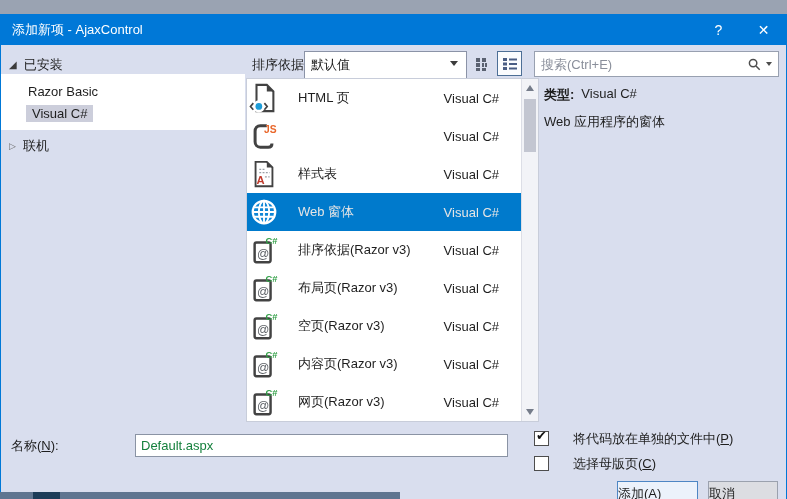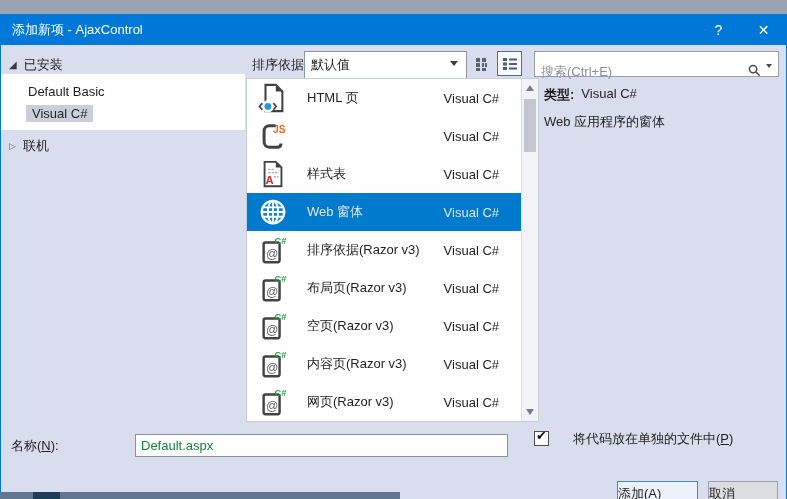--- a/index.html
+++ b/index.html
@@ -33,29 +33,29 @@
   .side-item{position:absolute;left:27px;font-size:13px;white-space:nowrap;}
   .side-item.sel{background:var(--sidebar-sel);padding:1px 6px;left:25px;}
 
   
   .sort-label{position:absolute;left:251px;top:41px;}
   .dropdown{position:absolute;left:303px;top:36px;width:163px;height:28px;background:#fff;border:1px solid #8b93a7;display:flex;align-items:center;padding-left:6px;}
   .dd-arrow{position:absolute;right:8px;top:9px;width:0;height:0;border-left:4px solid transparent;border-right:4px solid transparent;border-top:5px solid #3c3c3c;}
   .view-btn{position:absolute;display:flex;align-items:center;justify-content:center;}
   .view-btn-1{left:469px;top:37px;width:24px;height:24px;}
   .view-btn-2{left:496px;top:36px;width:25px;height:25px;border:1px solid #4d6f96;background:#fbfcfe;}
-  .searchbox{position:absolute;left:533px;top:36px;width:245px;height:24px;background:#fff;border:1px solid #98a0b0;display:flex;align-items:flex-start;padding:12px 6px;}
+  .searchbox{position:absolute;left:533px;top:36px;width:245px;height:24px;background:#fff;border:1px solid #98a0b0;display:flex;align-items:center;padding:12px 6px;}
   .searchbox input{flex:1;border:none;outline:none;font-size:13px;font-family:inherit;color:#1e1e1e;background:transparent;min-width:0;}
   .searchbox input::placeholder{color:#8a8f9b;}
   .search-arrow{width:0;height:0;border-left:3.5px solid transparent;border-right:3.5px solid transparent;border-top:4.5px solid #4d4d4d;margin-left:5px;}
 
   
   .list-panel{position:absolute;left:245px;top:63px;width:293px;height:344px;background:#fff;border:1px solid #c8cdda;}
   .list-rows{position:absolute;left:0;top:0;bottom:0;width:calc(100% - 17px);}
-  .list-row{height:38px;display:flex;align-items:center;padding-left:11px;justify-content:flex-end;}
+  .list-row{height:38px;display:flex;align-items:center;padding-left:2px;justify-content:flex-end;}
   .list-row.selected{background:var(--selection);color:#e5e5e5;}
   .row-icon{width:30px;height:30px;flex:0 0 30px;}
   .row-name{margin-left:19px;font-size:13px;white-space:nowrap;}
   .row-lang{margin-left:auto;padding-right:22px;font-size:13px;}
   .list-scrollbar{position:absolute;right:0;top:0;bottom:0;width:17px;background:#f2f3f7;border-left:1px solid #dcdee6;}
   .sb-up,.sb-down{position:absolute;left:4px;width:0;height:0;border-left:4.5px solid transparent;border-right:4.5px solid transparent;}
   .sb-up{top:6px;border-bottom:6px solid #757c8a;}
   .sb-down{bottom:6px;border-top:6px solid #757c8a;}
   .sb-thumb{position:absolute;top:20px;left:2px;width:12px;height:53px;background:#c3c6d1;}
 
@@ -121,21 +121,21 @@
       <span class="tb-btn">?</span>
       <span class="tb-btn">✕</span>
     </span>
   </div>
 
   <div class="side-group-header" style="left:8px;top:41px;">
     <span class="exp-glyph">◢</span>
     <span>已安装</span>
   </div>
   <div class="side-white-band">
-    <span class="side-item" style="top:10px;">Default Basic</span>
+    <span class="side-item" style="top:10px;">Razor Basic</span>
     <span class="side-item sel" style="top:31px;">Visual C#</span>
   </div>
   <div class="side-group-header" style="left:8px;top:122px;">
     <span class="col-glyph">▷</span>
     <span>联机</span>
   </div>
 
   <span class="sort-label">排序依据:</span>
   <div class="dropdown">
     <span>默认值</span>
@@ -265,20 +265,26 @@
   <span class="name-label">名称(<u>N</u>):</span>
   <input class="name-input" type="text" value="Default.aspx" style="">
   <div class="cb-wrap">
   <div class="cb-row">
     <span class="cb-box">
           <span class="cb-mark">✔</span>
         </span>
     <span class="cb-label">将代码放在单独的文件中(<u>P</u>)</span>
   </div>
 
+  <div class="cb-row">
+    <span class="cb-box">
+          <span class="cb-mark"></span>
+        </span>
+    <span class="cb-label">选择母版页(<u>C</u>)</span>
+  </div>
 </div>
   <div class="btn btn-add">
     <span>添加(<u>A</u>)</span>
   </div>
   <div class="btn btn-cancel">
     <span>取消</span>
   </div>
 
 </div>
 

